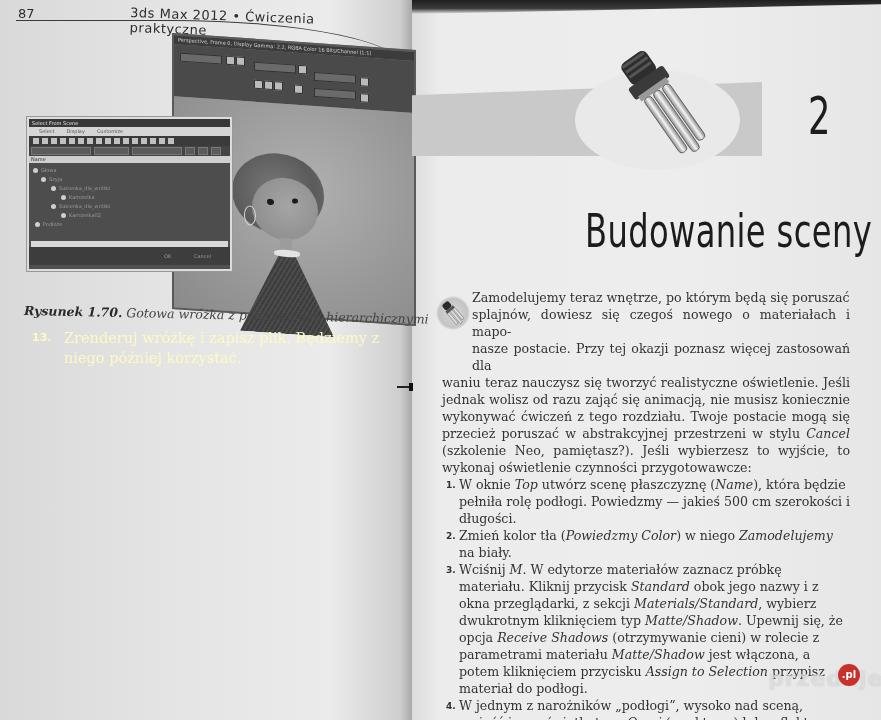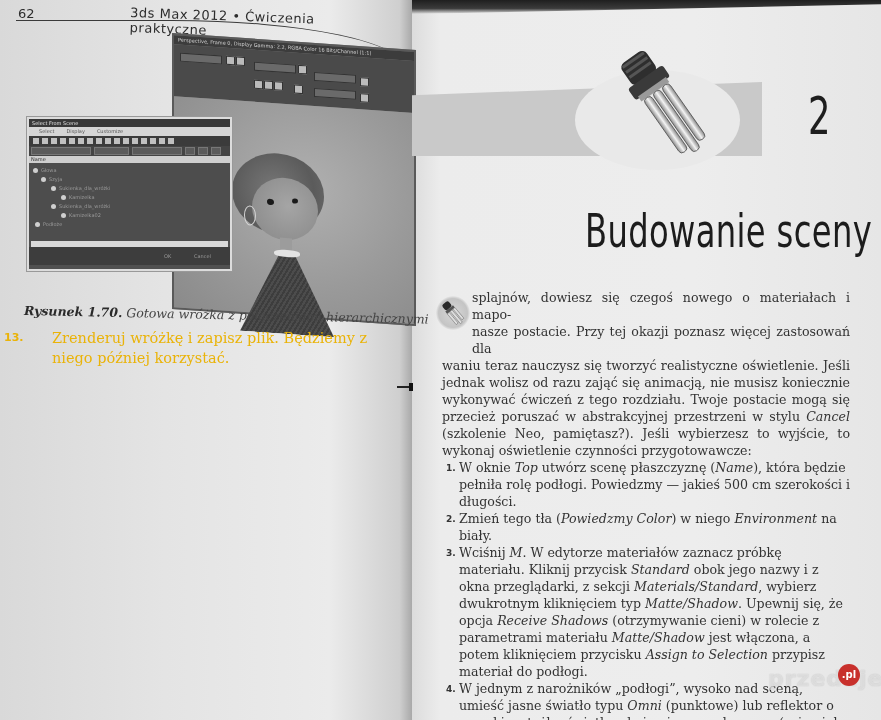--- a/index.html
+++ b/index.html
@@ -78,25 +78,25 @@
   .dlg-btn { position:absolute; top:5px; height:8px; font-size:5px; color:#999; line-height:8px; }
 
   
   .caption {
     position:absolute; left:24px; top:303px; width:380px;
     font-size:12.5px; color:#3b3b3b; transform:rotate(1.2deg); transform-origin:left center; white-space:nowrap;
   }
   .caption b { font-style:italic; font-weight:bold; color:#2a2a2a; }
   .caption i { color:#444; }
   .step13 {
-    position:absolute; left:4px; top:328px; width:392px;
-    font-size:14.5px; color:#eab308; line-height:20px;
+    position:absolute; left:32px; top:328px; width:392px;
+    font-size:14.5px; color:#fef9c3; line-height:20px;
   }
   .step13 .num { position:absolute; left:0; top:0; font-family:"DejaVu Sans", sans-serif; font-weight:bold; font-size:11px; }
-  .step13 .txt { margin-left:48px; display:block; }
+  .step13 .txt { margin-left:32px; display:block; }
   .margin-arrow { position:absolute; left:397px; top:386px; width:14px; height:2px; background:#222; }
   .margin-arrow::after { content:""; position:absolute; right:-2px; top:-3px; width:4px; height:8px; background:#111; }
 
   
   .chapter-band {
     position:absolute; left:412px; top:82px; width:350px; height:74px;
     background:#c9c9c9; clip-path:polygon(0 18%,100% 0,100% 100%,0 100%);
   }
   .band-gap { position:absolute; left:575px; top:70px; width:165px; height:100px; border-radius:50%; background:#e9e9e9; }
   .chapter-number {
@@ -132,21 +132,21 @@
   .wm-badge { position:absolute; left:838px; top:664px; width:22px; height:22px; border-radius:50%; background:#c8302c; color:#fff; font-family:"DejaVu Sans", sans-serif; font-size:10px; font-weight:bold; text-align:center; line-height:22px; }
 </style>
 </head>
 <body>
 
 <div class="page-left"></div>
 <div class="page-right"></div>
 <div class="top-shadow"></div>
 
 <div class="running-head">
-  <span class="page-number">62</span>
+  <span class="page-number">87</span>
   <span class="book-title">3ds Max 2012 • Ćwiczenia praktyczne</span>
 </div>
 <div class="head-rule"></div>
 
 <div class="viewport">
   <div class="vp-title">Perspective, Frame 0, Display Gamma: 2.2, RGBA Color 16 Bits/Channel (1:1)</div>
   <div class="vp-toolbar">
     <span class="tb-field" style="left:6px;top:8px;width:40px"></span>
     <span class="tb-btn" style="left:52px;top:8px"></span>
     <span class="tb-btn" style="left:62px;top:8px"></span>
@@ -266,26 +266,27 @@
       <rect x="12" y="11" width="10" height="3" fill="#555"></rect>
       <rect x="12" y="14" width="2.5" height="14" fill="#dedede" stroke="#666" stroke-width="0.5"></rect>
       <rect x="15.8" y="14" width="2.5" height="16" fill="#dedede" stroke="#666" stroke-width="0.5"></rect>
       <rect x="19.5" y="14" width="2.5" height="14" fill="#dedede" stroke="#666" stroke-width="0.5"></rect>
     </g>
   </svg>
 </div>
 
 <div class="body">
   <div class="intro">
+    <p class="indent">Zamodelujemy teraz wnętrze, po którym będą się poruszać</p>
     <p class="indent">splajnów, dowiesz się czegoś nowego o materiałach i mapo-</p>
     <p class="indent">nasze postacie. Przy tej okazji poznasz więcej zastosowań dla</p>
     <p><span>waniu teraz nauczysz się tworzyć realistyczne oświetlenie. Jeśli jednak wolisz od razu zająć się animacją, nie musisz koniecznie wykonywać ćwiczeń z tego rozdziału. Twoje postacie mogą się przecież poruszać w abstrakcyjnej przestrzeni w stylu </span><i>Cancel</i><span> (szkolenie Neo, pamiętasz?). Jeśli wybierzesz to wyjście, to wykonaj oświetlenie czynności przygotowawcze:</span></p>
   </div>
   <ol class="steps">
     <li><span class="n">1.</span><span>W oknie </span><i>Top</i><span> utwórz scenę płaszczyznę (</span><i>Name</i><span>), która będzie pełniła rolę podłogi. Powiedzmy — jakieś 500 cm szerokości i długości.</span></li>
-    <li><span class="n">2.</span><span>Zmień tego tła (</span><i>Powiedzmy Color</i><span>) w niego </span><i>Environment</i><span> na biały.</span></li>
+    <li><span class="n">2.</span><span>Zmień kolor tła (</span><i>Powiedzmy Color</i><span>) w niego </span><i>Zamodelujemy</i><span> na biały.</span></li>
     <li><span class="n">3.</span><span>Wciśnij </span><i>M</i><span>. W edytorze materiałów zaznacz próbkę materiału. Kliknij przycisk </span><i>Standard</i><span> obok jego nazwy i z okna przeglądarki, z sekcji </span><i>Materials/Standard</i><span>, wybierz dwukrotnym kliknięciem typ </span><i>Matte/Shadow</i><span>. Upewnij się, że opcja </span><i>Receive Shadows</i><span> (otrzymywanie cieni) w rolecie z parametrami materiału </span><i>Matte/Shadow</i><span> jest włączona, a potem kliknięciem przycisku </span><i>Assign to Selection</i><span> przypisz materiał do podłogi.</span></li>
     <li><span class="n">4.</span><span>W jednym z narożników „podłogi”, wysoko nad sceną, umieść jasne światło typu </span><i>Omni</i><span> (punktowe) lub reflektor o szerokim stożku światła, obejmującym całą scenę (zajrzyj do ćwiczenia 2.12, by sprawdzić, jak to zrobić). Włącz dla niego opcję </span></li>
   </ol>
 </div>
 
 <div class="watermark">przedajemy</div>
 <div class="wm-badge">.pl</div>
 
 </body></html>

